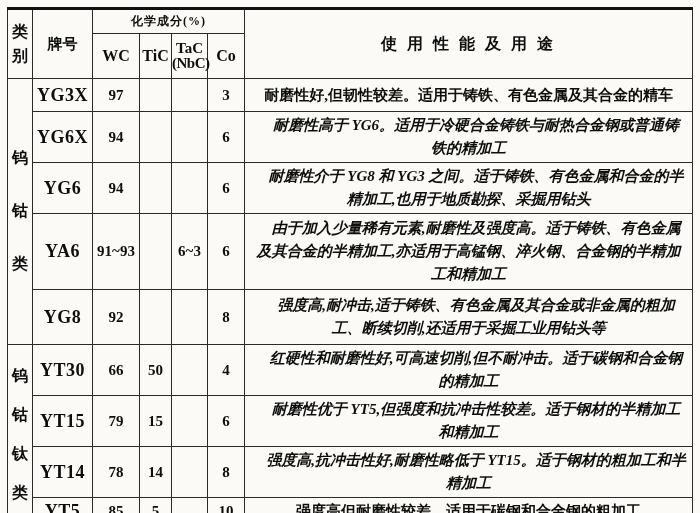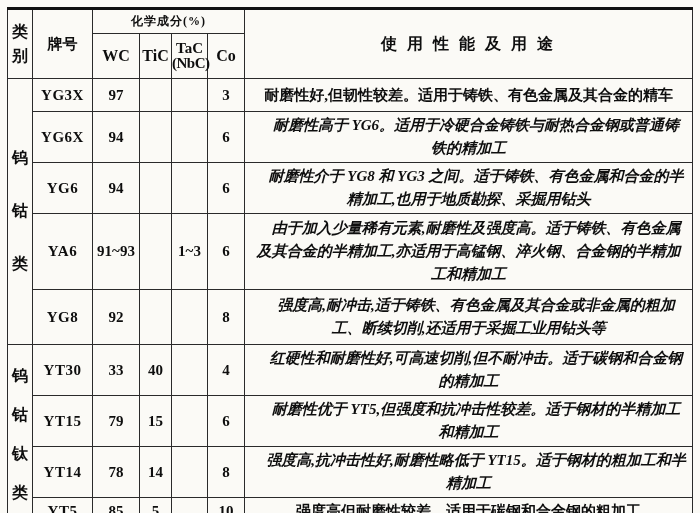--- a/index.html
+++ b/index.html
@@ -34,21 +34,21 @@
   .comp-head{font-size:12px;letter-spacing:1px;}
   .usage-head{font-size:16px;letter-spacing:3px;margin-top:8px;}
   .sub-head{font-size:16px;}
   .tac-head{font-size:15px;line-height:15px;}
   .tac-head .l2{letter-spacing:-0.5px;font-family:Liberation Serif, serif;}
   .cat-head-chars{display:flex;flex-direction:column;align-items:center;gap:3px;font-size:16px;font-weight:700;}
   .cat-cell{padding:0;}
   .cat-chars{display:flex;flex-direction:column;align-items:center;justify-content:center;height:100%;font-size:16px;font-weight:700;}
   .cat-chars.s1{gap:32px;}
   .cat-chars.s2{gap:18px;}
-  .grade-cell{font-size:15px;letter-spacing:0.5px;margin-top:20px;}
+  .grade-cell{font-size:18px;letter-spacing:0.5px;margin-top:20px;}
   .num-cell{font-size:15px;}
   .desc-cell{text-align:left;vertical-align:middle;padding:2px 6px 2px 6px;}
   .desc{font-size:15px;line-height:23px;text-align:center;}
   .desc.ind{text-indent:1em;font-style:italic;}
 </style>
 </head>
 <body>
 
 <div class="page">
   <table class="grades">
@@ -119,21 +119,21 @@
         <td class="num-cell"></td>
         <td class="num-cell">6</td>
         <td class="desc-cell">
           <div class="desc ind">耐磨性介于 YG8 和 YG3 之间。适于铸铁、有色金属和合金的半精加工,也用于地质勘探、采掘用钻头</div>
         </td>
       </tr>
       <tr style="height:76px">
         <td class="grade-cell">YA6</td>
         <td class="num-cell">91~93</td>
         <td class="num-cell"></td>
-        <td class="num-cell">1~3</td>
+        <td class="num-cell">6~3</td>
         <td class="num-cell">6</td>
         <td class="desc-cell">
           <div class="desc ind">由于加入少量稀有元素,耐磨性及强度高。适于铸铁、有色金属及其合金的半精加工,亦适用于高锰钢、淬火钢、合金钢的半精加工和精加工</div>
         </td>
       </tr>
       <tr style="height:55px">
         <td class="grade-cell">YG8</td>
         <td class="num-cell">92</td>
         <td class="num-cell"></td>
         <td class="num-cell"></td>
@@ -146,22 +146,22 @@
       <tr style="height:45px">
         <td rowspan="4" class="cat-cell">
           <div class="cat-chars s2">
             <span>钨</span>
             <span>钴</span>
             <span>钛</span>
             <span>类</span>
           </div>
         </td>
         <td class="grade-cell">YT30</td>
-        <td class="num-cell">33</td>
-        <td class="num-cell">40</td>
+        <td class="num-cell">66</td>
+        <td class="num-cell">50</td>
         <td class="num-cell"></td>
         <td class="num-cell">4</td>
         <td class="desc-cell">
           <div class="desc ind">红硬性和耐磨性好,可高速切削,但不耐冲击。适于碳钢和合金钢的精加工</div>
         </td>
       </tr>
       <tr style="height:47px">
         <td class="grade-cell">YT15</td>
         <td class="num-cell">79</td>
         <td class="num-cell">15</td>

